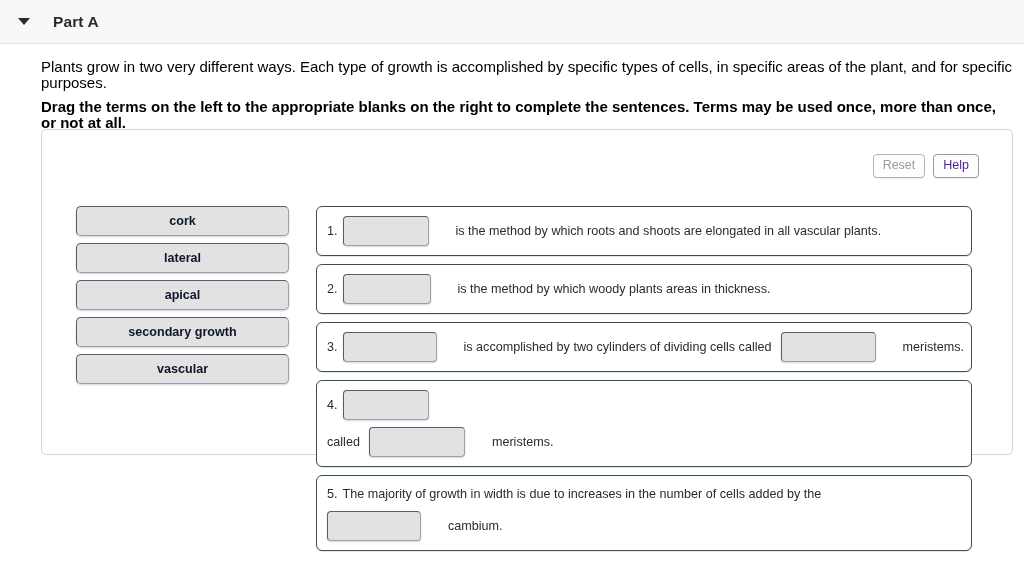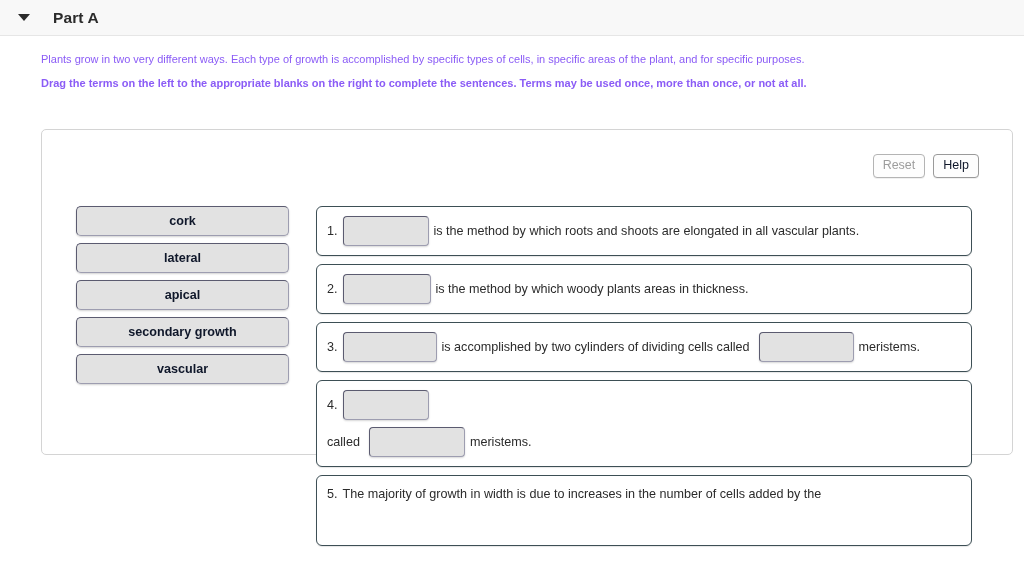--- a/index.html
+++ b/index.html
@@ -11,21 +11,21 @@
     width: 1024px;
     height: 564px;
     font-family: "Liberation Sans", sans-serif;
     color: #2b2b2b;
     overflow: hidden;
     position: relative;
   }
 
   
   .part-header {
-    height: 36px;
+    height: 44px;
     background: #f8f8f8;
     border-bottom: 1px solid #e6e6e6;
     display: flex;
     align-items: center;
     padding-left: 13px;
     box-sizing: border-box;
   }
   .disclosure {
     width: 22px;
     height: 22px;
@@ -48,23 +48,23 @@
     color: #2b2b2b;
     letter-spacing: 0.1px;
   }
 
   
   .intro {
     padding: 0 10px 0 41px;
     box-sizing: border-box;
   }
   .intro-line {
-    font-size: 11px;
+    font-size: 15px;
     line-height: 16px;
-    color: #8b5cf6;
+    color: #000000;
     margin-top: 15px;
     max-width: 980px;
   }
   .intro-line.bold {
     font-weight: bold;
     margin-top: 8px;
     max-width: 960px;
   }
 
   
@@ -88,21 +88,21 @@
     display: flex;
     gap: 8px;
   }
   .tool-btn {
     font-family: "Liberation Sans", sans-serif;
     font-size: 12.5px;
     padding: 3px 9px 4px 9px;
     border: 1px solid #9a9a9a;
     border-radius: 4px;
     background: #fdfdfd;
-    color: #0f172a;
+    color: #4c1d95;
     line-height: 15px;
     cursor: pointer;
     box-shadow: 0 1px 0 rgba(0,0,0,0.06);
   }
   .tool-btn.disabled {
     color: #9d9d9d;
     border-color: #b4b4b4;
     cursor: default;
   }
 
@@ -161,21 +161,21 @@
   }
   .s-line.second { margin-top: 7px; }
 
   .s-num {
     margin-right: 5px;
     white-space: nowrap;
   }
   .s-text {
     white-space: nowrap;
   }
-  .s-text.pad-l { margin-left: 5px; }
+  .s-text.pad-l { margin-left: 27px; }
   .s-text.pad-r { margin-right: 9px; }
 
   
   .blank {
     display: inline-block;
     width: 86px;
     height: 30px;
     background: #e2e2e2;
     border: 1px solid #5b5b70;
     border-right-color: #9d9db0;
@@ -260,16 +260,20 @@
         <span class="blank w5"></span>
         <span class="s-text pad-l">meristems.</span>
       </div>
     </div>
 
     <div class="s-row tall2">
       <div class="s-line">
         <span class="s-num">5.</span>
         <span class="s-text">The majority of growth in width is due to increases in the number of cells added by the</span>
       </div>
+      <div class="s-line second">
+        <span class="blank w3"></span>
+        <span class="s-text pad-l">cambium.</span>
+      </div>
     </div>
 
   </div>
 </div>
 
 </body></html>

